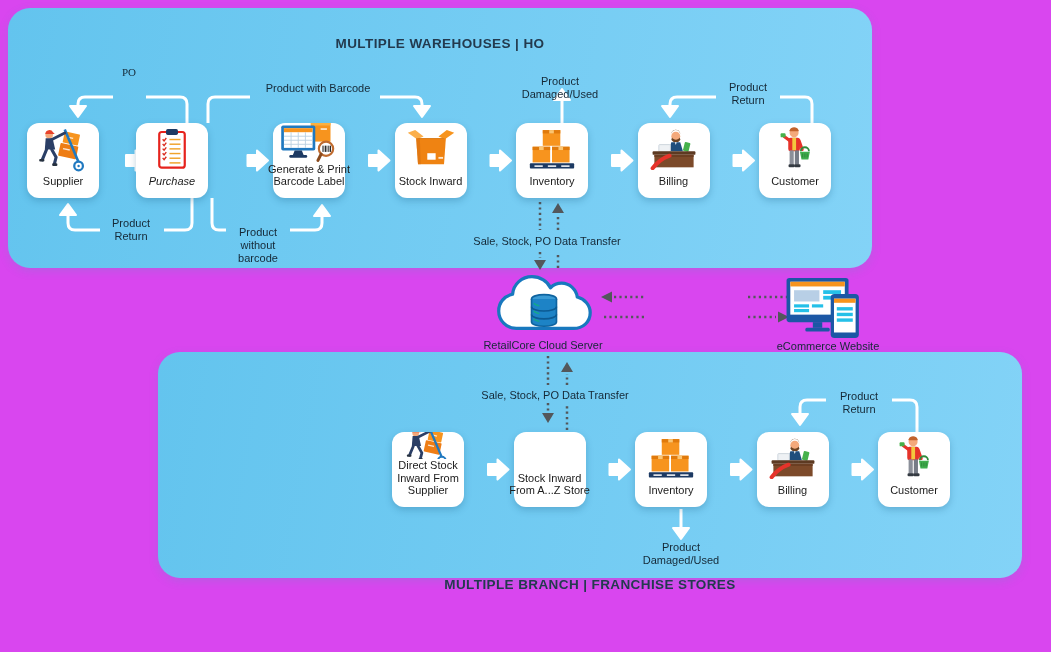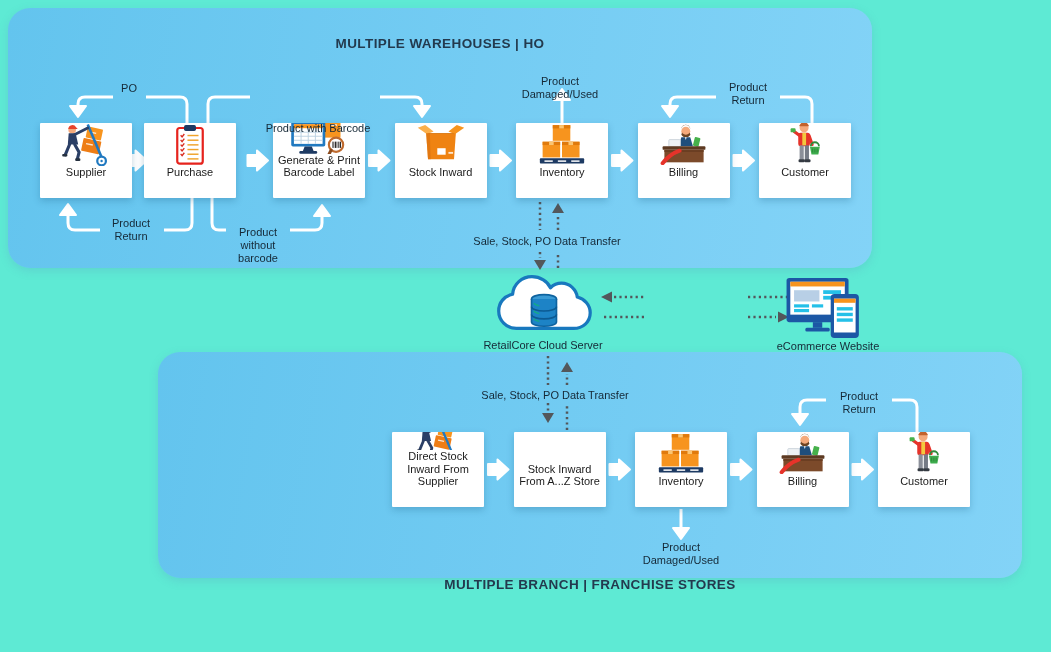--- a/index.html
+++ b/index.html
@@ -1,26 +1,26 @@
 <!DOCTYPE html>
 <html><head>
 <meta charset="utf-8">
 <style>
   html,body{margin:0;padding:0;background:#f1f5f9;}
-  .stage{position:relative;width:1051px;height:652px;background:#5eead4;overflow:hidden;
+  .stage{position:relative;width:1051px;height:652px;background:#d946ef;overflow:hidden;
          font-family:"Liberation Sans",sans-serif;}
   .panel{position:absolute;background:linear-gradient(100deg,#63c4ee,#83d3f7);
          border-radius:22px;box-shadow:0 3px 8px rgba(90,150,190,.25);}
   .panel-top{left:8px;top:8px;width:864px;height:260px;}
   .panel-bottom{left:158px;top:352px;width:864px;height:226px;}
   .panel-title{position:absolute;left:0;right:0;text-align:center;font-size:13.5px;
          font-weight:bold;letter-spacing:.4px;color:#233a4e;}
-  .node{position:absolute;width:92px;height:75px;background:#fff;border-radius:1px;
+  .node{position:absolute;width:72px;height:75px;background:#fff;border-radius:12px;
         box-shadow:0 3px 7px rgba(25,90,130,.28);display:flex;flex-direction:column;
-        align-items:center;justify-content:flex-end;padding-bottom:19px;box-sizing:border-box;}
+        align-items:center;justify-content:flex-end;padding-bottom:10px;box-sizing:border-box;}
   .node .icon{flex:1;display:flex;align-items:center;justify-content:center;overflow:hidden;}
   .node .nlabel{font-size:11px;line-height:1.15;color:#1b1b1b;text-align:center;width:88px;}
   .flowlabel{position:absolute;font-size:11px;line-height:1.18;color:#152836;text-align:center;}
   .conn{position:absolute;left:0;top:0;pointer-events:none;}
   .iconbox{position:absolute;display:flex;flex-direction:column;align-items:center;}
 </style>
 </head>
 <body>
 
 <div class="stage">
@@ -82,21 +82,21 @@
       <use href="#flowarrow" x="490.5" y="150.5"></use>
       <use href="#flowarrow" x="612" y="150.5"></use>
       <use href="#flowarrow" x="733.5" y="150.5"></use>
       <use href="#flowarrow" x="488" y="459.5"></use>
       <use href="#flowarrow" x="609.5" y="459.5"></use>
       <use href="#flowarrow" x="731" y="459.5"></use>
       <use href="#flowarrow" x="852.5" y="459.5"></use>
     </g>
   </svg>
 
-  <div class="node" style="left:40px;top:123px;">
+  <div class="node" style="left:27px;top:123px;">
     <span class="icon">
       <svg viewBox="0 0 62 52" width="54" height="45">
         <g transform="rotate(12 40 26)">
           <rect x="29" y="7" width="18" height="13" rx="1" fill="#f7941e"></rect>
           <rect x="27" y="21" width="21" height="15" rx="1" fill="#ee7d15"></rect>
           <rect x="33" y="12" width="7" height="1.6" fill="#fff" opacity=".8"></rect>
           <rect x="31" y="26" width="8" height="1.6" fill="#fff" opacity=".8"></rect>
         </g>
         <path d="M33,3 L50,43" stroke="#2079c0" stroke-width="3" fill="none"></path>
         <circle cx="49" cy="45" r="5" fill="#fff" stroke="#2079c0" stroke-width="2.6"></circle>
@@ -107,21 +107,21 @@
         <path d="M17,15 L33,7" stroke="#2b3f66" stroke-width="3.4" stroke-linecap="round"></path>
         <path d="M12,26 L7,38" stroke="#2b3f66" stroke-width="3.6" stroke-linecap="round"></path>
         <path d="M18,26 L23,35 L21,43" stroke="#2b3f66" stroke-width="3.6" stroke-linecap="round" fill="none"></path>
         <rect x="3.5" y="37" width="6" height="3" rx="1.2" fill="#26313f"></rect>
         <rect x="18.5" y="42" width="6" height="3" rx="1.2" fill="#26313f"></rect>
       </svg>
     </span>
     <span class="nlabel">Supplier</span>
   </div>
 
-  <div class="node" style="left:144px;top:123px;">
+  <div class="node" style="left:136px;top:123px;font-style:italic;">
     <span class="icon">
       <svg viewBox="0 0 40 48" width="34" height="42">
         <rect x="5" y="4" width="30" height="42" rx="3" fill="#fff" stroke="#e6231d" stroke-width="2.6"></rect>
         <rect x="13" y="0.5" width="14" height="7" rx="2" fill="#1d3a63"></rect>
         <g fill="#f0a32a">
           <rect x="17" y="12" width="13" height="1.7"></rect>
             <rect x="17" y="17.5" width="13" height="1.7"></rect>
           <rect x="17" y="23" width="13" height="1.7"></rect>
             <rect x="17" y="28.5" width="13" height="1.7"></rect>
           <rect x="17" y="34" width="13" height="1.7"></rect>
@@ -387,22 +387,22 @@
         <g fill="#25c0e8">
           <rect x="53.5" y="31" width="17" height="3.6"></rect>
             <rect x="53.5" y="37" width="17" height="3.6"></rect>
           <rect x="53.5" y="43" width="17" height="3.6"></rect>
         </g>
       </svg>
     </span>
   </div>
   <div class="flowlabel" style="left:753px;top:340px;width:150px;">eCommerce Website</div>
 
-  <div class="flowlabel" style="left:109px;top:82px;width:40px;">PO</div>
-  <div class="flowlabel" style="left:253px;top:82px;width:130px;margin-top:40px;">Product with Barcode</div>
+  <div class="flowlabel" style="left:109px;top:66px;width:40px;font-family:Liberation Serif, serif;">PO</div>
+  <div class="flowlabel" style="left:253px;top:82px;width:130px;">Product with Barcode</div>
   <div class="flowlabel" style="left:101px;top:217px;width:60px;">Product Return</div>
   <div class="flowlabel" style="left:228px;top:212px;width:60px;margin-top:14px;">Product without barcode</div>
   <div class="flowlabel" style="left:505px;top:75px;width:110px;">Product Damaged/Used</div>
   <div class="flowlabel" style="left:718px;top:81px;width:60px;">Product Return</div>
 
   <div class="flowlabel" style="left:472px;top:235px;width:150px;">Sale, Stock, PO Data Transfer</div>
   <div class="flowlabel" style="left:480px;top:389px;width:150px;">Sale, Stock, PO Data Transfer</div>
 
   <div class="flowlabel" style="left:626px;top:541px;width:110px;">Product Damaged/Used</div>
   <div class="flowlabel" style="left:829px;top:390px;width:60px;">Product Return</div>

